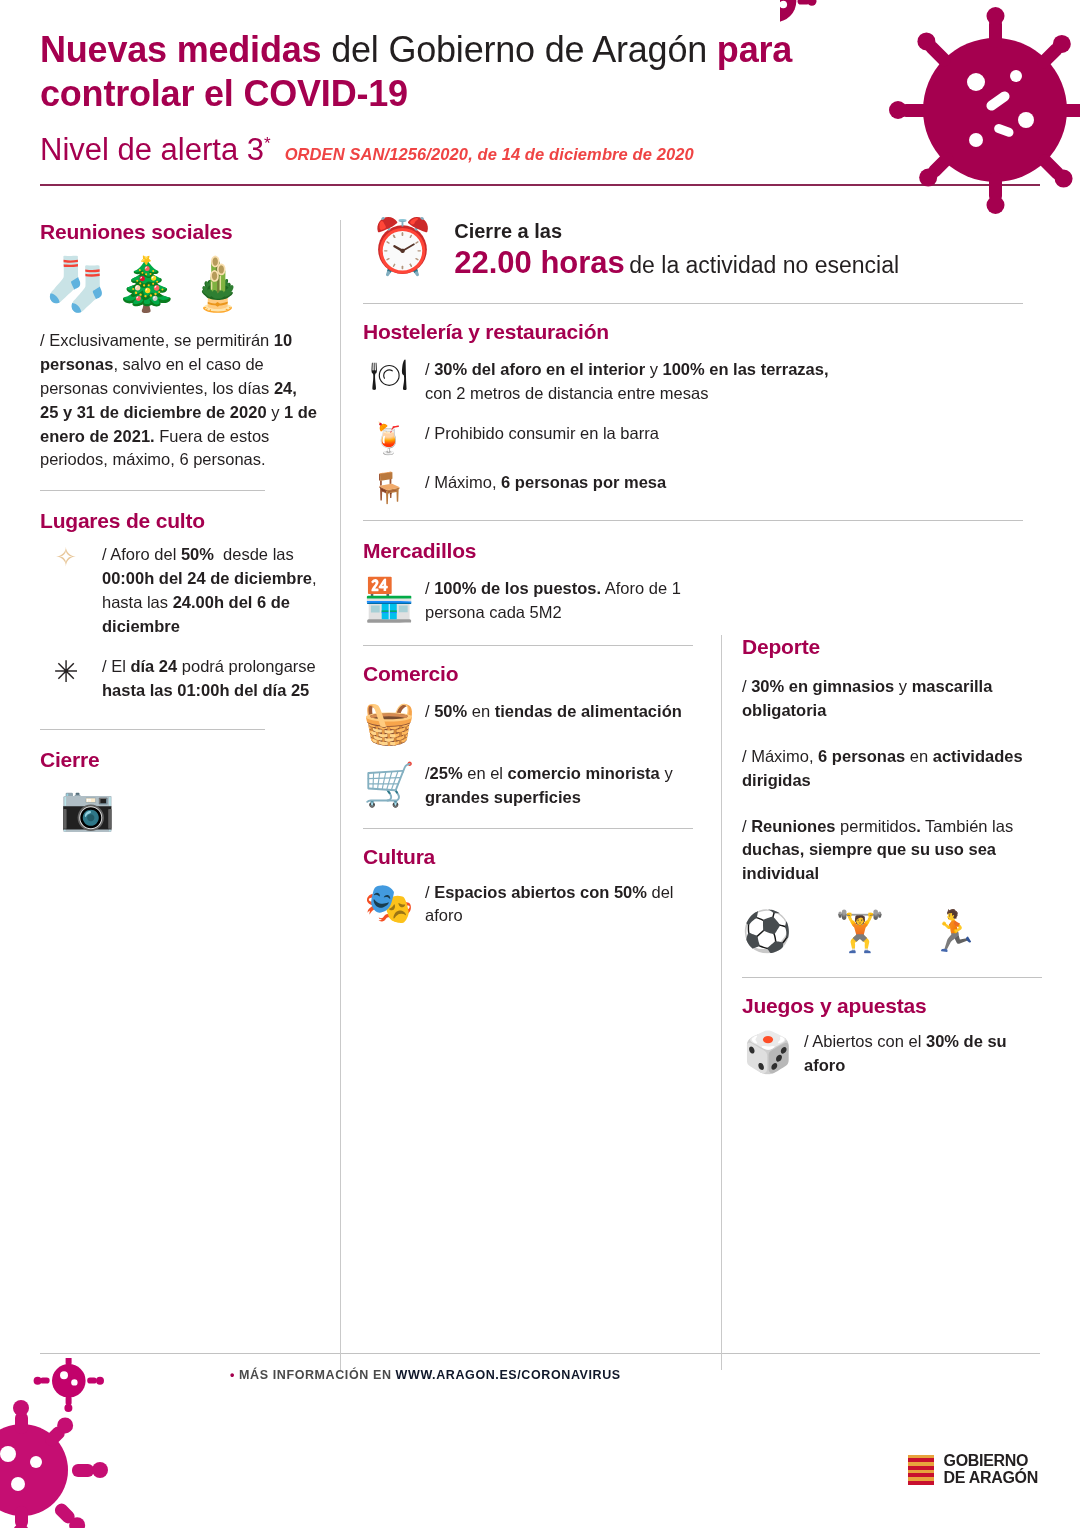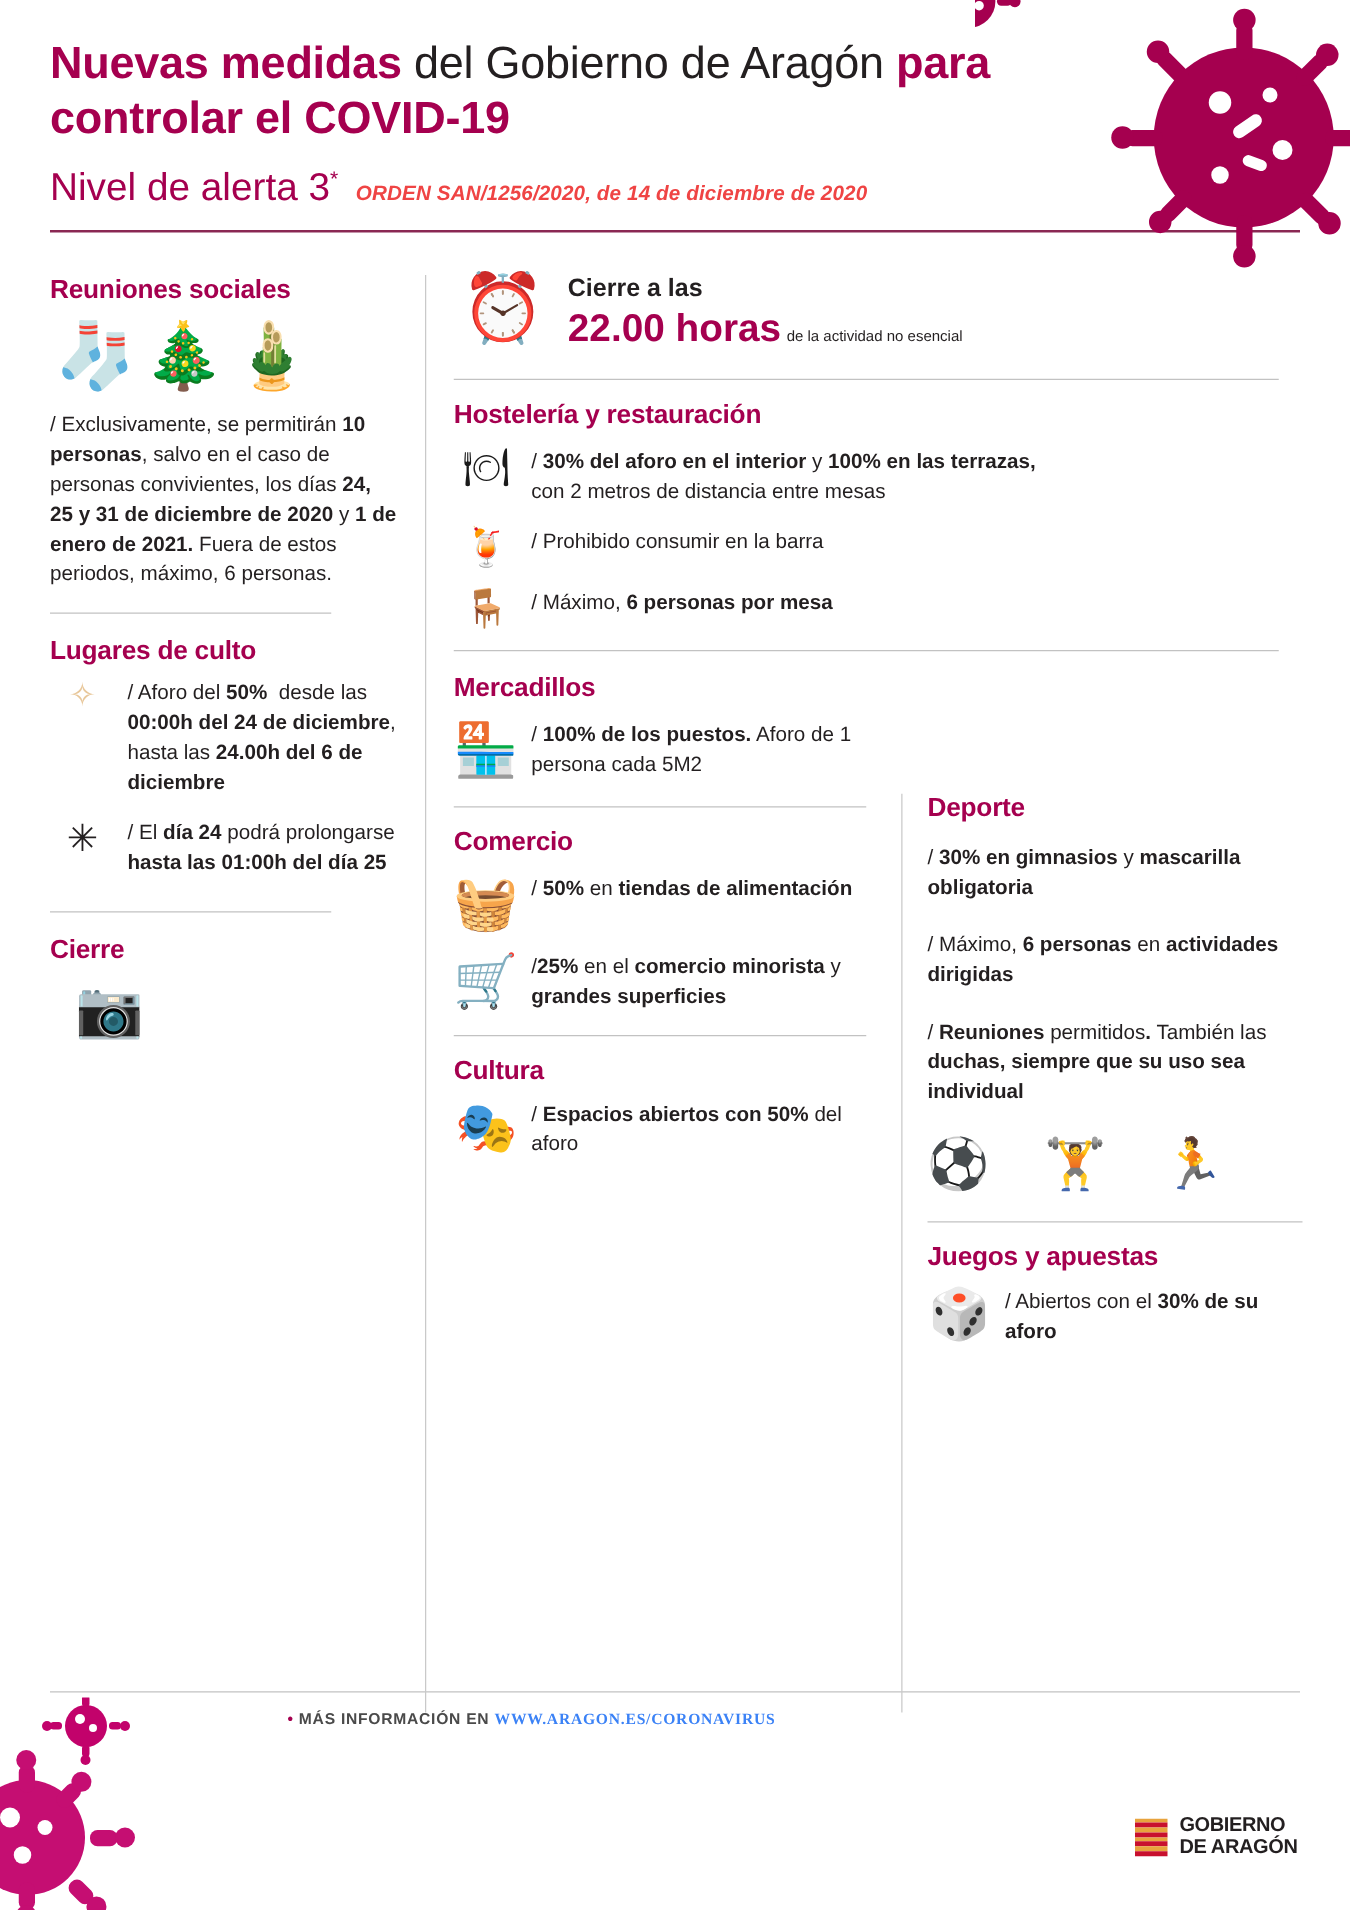--- a/index.html
+++ b/index.html
@@ -59,33 +59,33 @@
   .item .body-txt { flex: 1; }
   .sep { height: 1px; background: #c2c2c2; margin: 18px 0; }
   .sep.short { width: 225px; }
 
   
   .topbanner { display: flex; align-items: flex-start; gap: 18px; padding: 0 0 0 6px; }
   .topbanner .clock { font-size: 54px; line-height: 1; }
   .cierre-l1 { font-size: 20px; font-weight: 700; color: #231f20; }
   .cierre-l2 { margin-top: 2px; }
   .big-hours { font-size: 31px; font-weight: 700; color: #a5004f; }
-  .cierre-tail { font-size: 12px; color: #231f20; }
+  .cierre-tail { font-size: 23px; color: #231f20; }
 
   
   footer {
     position: absolute; left: 0; right: 0; bottom: 0; height: 175px;
   }
   .foot-line { margin: 0 40px; height: 1px; background: #c2c2c2; }
   .foot-info {
     margin: 14px 0 0 230px; font-size: 12.5px; letter-spacing: .6px;
     color: #4a4a4a; font-weight: 700;
   }
   .foot-info .bullet { color: #a5004f; }
-  .foot-info .url { color: #3b82f6; font-family: Liberation Serif, serif; }
+  .foot-info .url { color: #0f172a; }
   .gob {
     position: absolute; right: 42px; bottom: 42px; display: flex; align-items: center; gap: 10px;
   }
   .gob-flag { width: 26px; height: 30px; display: flex; flex-direction: column; }
   .gob-flag i { flex: 1; display: block; }
   .gob-txt { font-size: 16px; font-weight: 700; line-height: 1.02; color: #231f20; letter-spacing: -.3px; }
 
   .emoji { font-family: "DejaVu Sans", sans-serif; }
 
   

